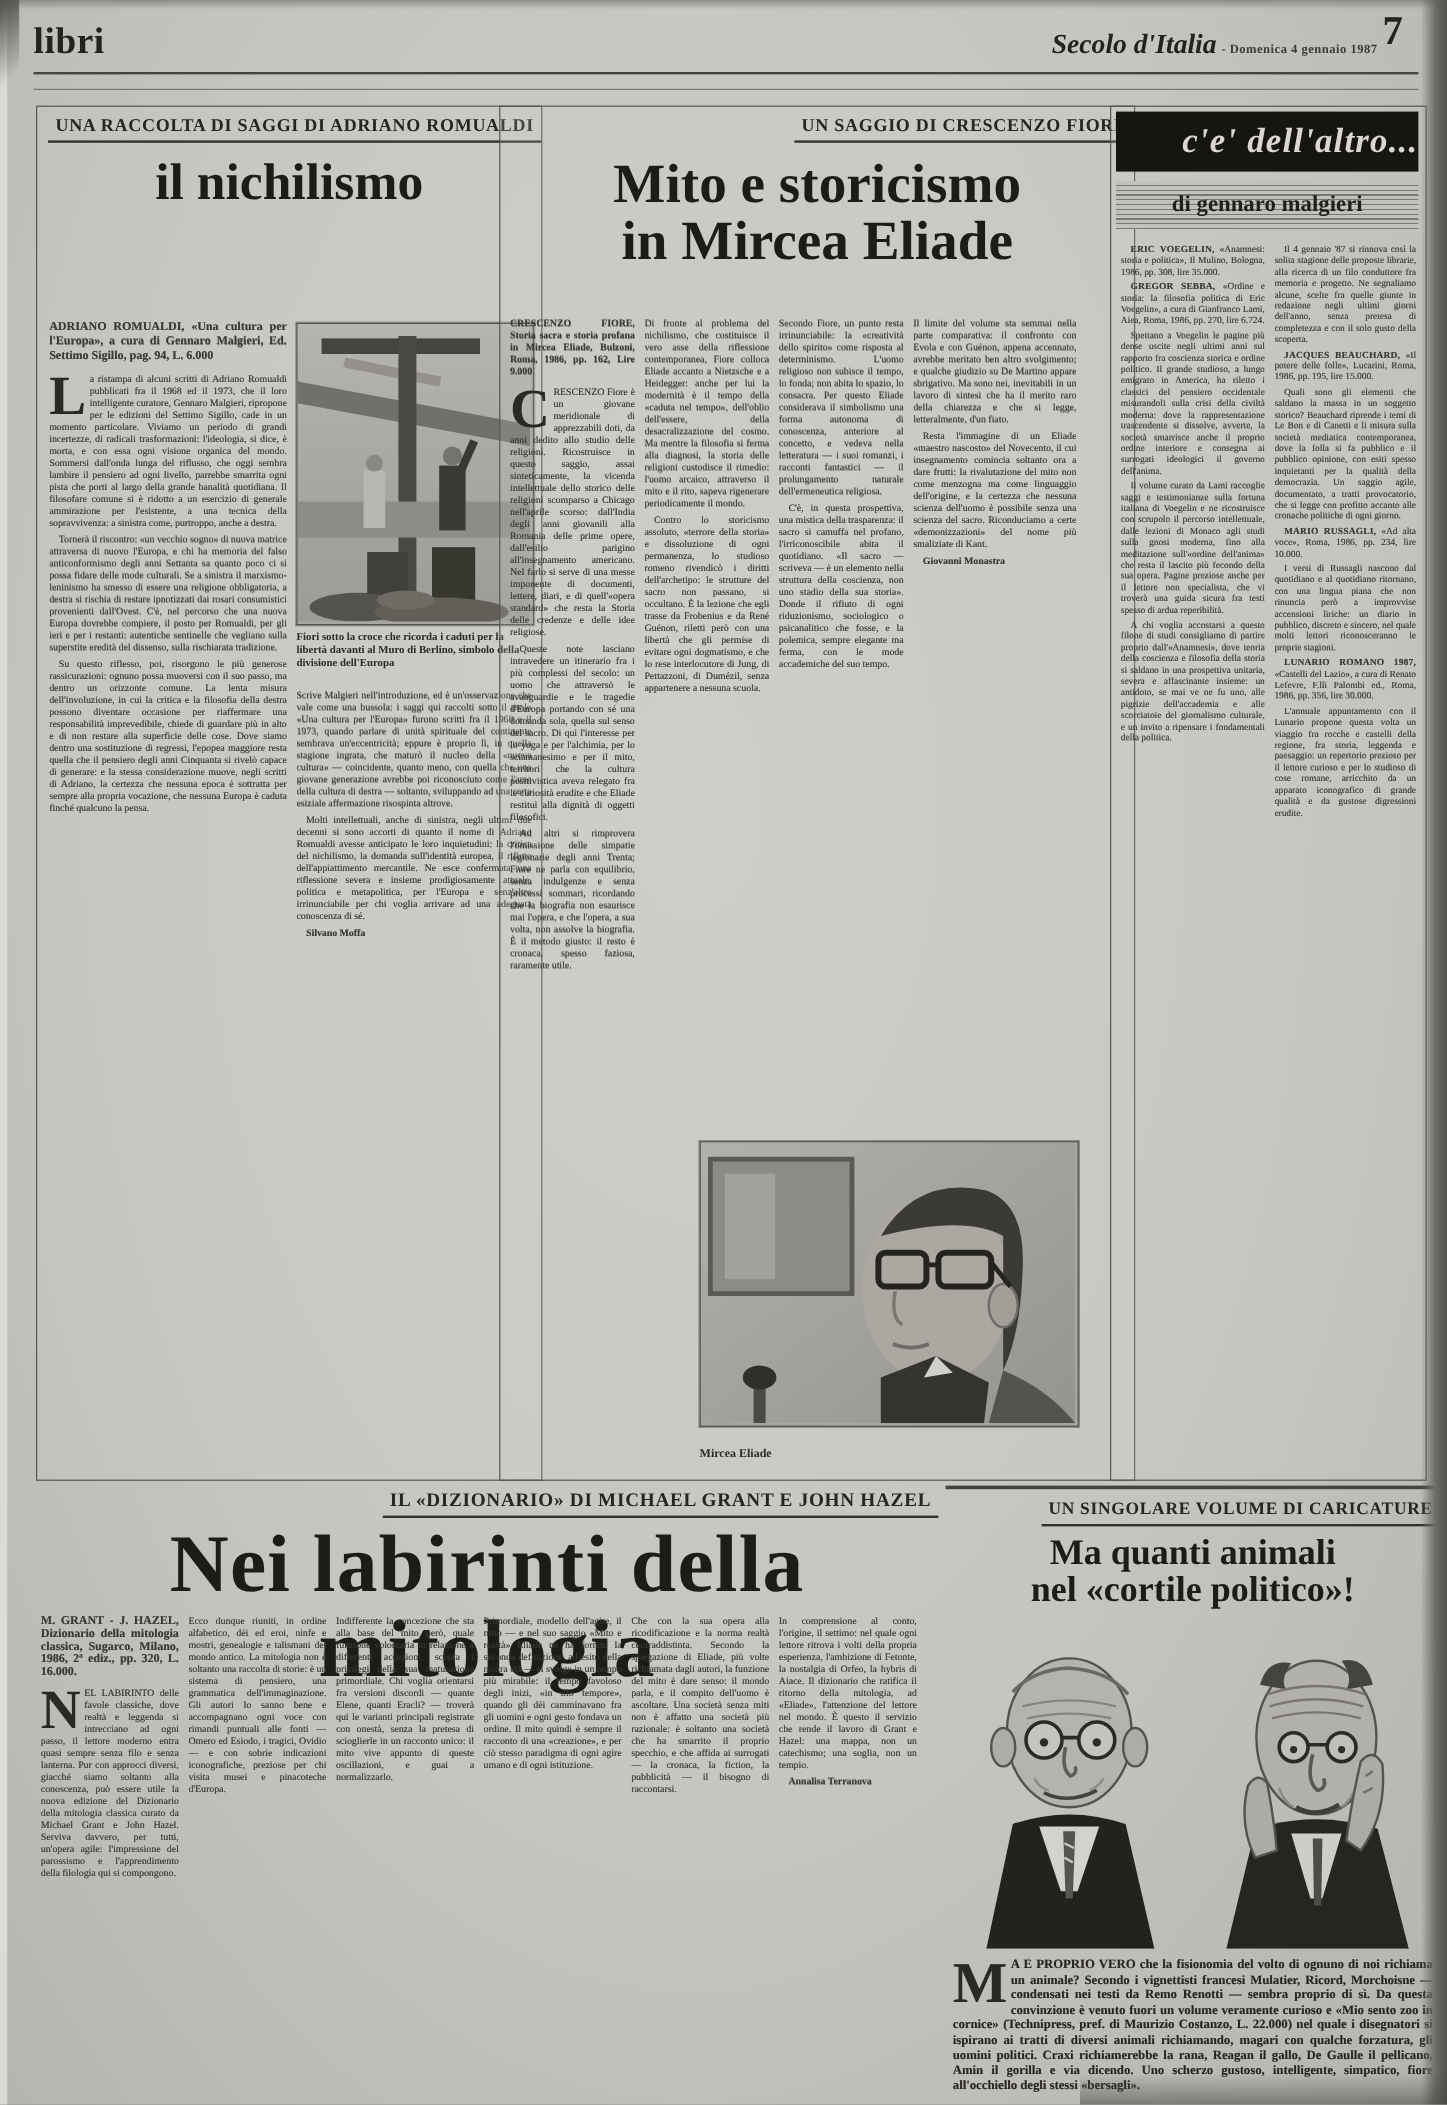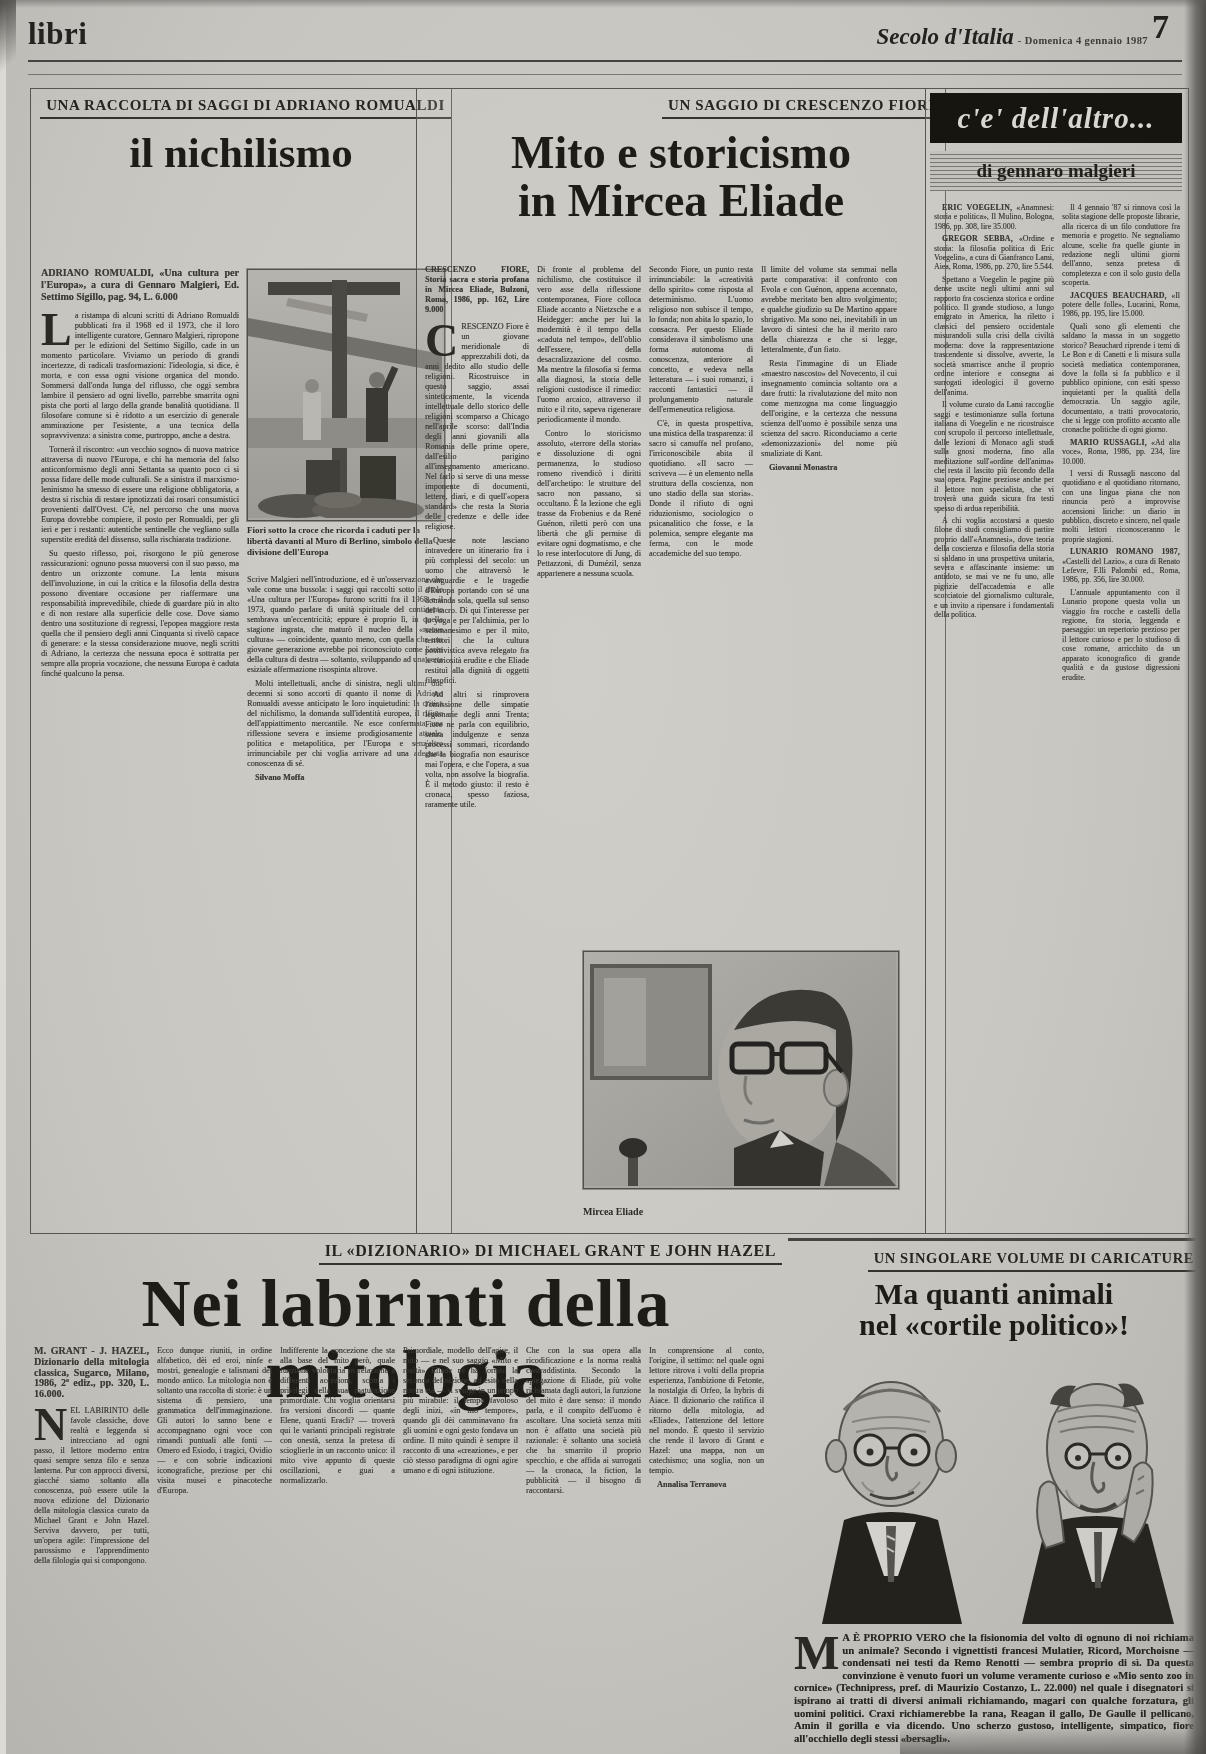--- a/index.html
+++ b/index.html
@@ -158,25 +158,25 @@
         <polygon points="196,178 210,192 186,196" fill="#d2d0ca"></polygon>
         <rect x="44" y="196" width="10" height="38" fill="#4a4944"></rect>
         <ellipse cx="49" cy="196" rx="14" ry="10" fill="#302f2b"></ellipse>
         <path d="M252,190 Q290,206 312,234 L240,234 Z" fill="#55534e"></path>
       </svg>
     </div>
     <div class="abs caption" style="left:166px;top:1102px;width:314px;font-size:10px;margin-top:16px;">Mircea Eliade</div>
   </div>
 
   <div class="abs box" style="left:925px;top:88px;width:262px;height:1144px;">
-    <div class="abs banner" style="left:4px;top:4px;width:252px;height:50px;">c'e' dell'altro...</div>
+    <div class="abs banner" style="left:4px;top:4px;width:252px;height:50px;text-align:right;">c'e' dell'altro...</div>
     <div class="abs band" style="left:4px;top:62px;width:252px;height:40px;">di gennaro malgieri</div>
     <div class="abs mini bodycol" style="left:8px;top:114px;width:120px;height:1022px;">
       <p><span class="lead">ERIC VOEGELIN,</span> <span>«Anamnesi: storia e politica», Il Mulino, Bologna, 1986, pp. 308, lire 35.000.</span></p>
-      <p><span class="lead">GREGOR SEBBA,</span> <span>«Ordine e storia: la filosofia politica di Eric Voegelin», a cura di Gianfranco Lami, Aiea, Roma, 1986, pp. 270, lire 5.544.</span></p>
+      <p><span class="lead">GREGOR SEBBA,</span> <span>«Ordine e storia: la filosofia politica di Eric Voegelin», a cura di Gianfranco Lami, Aiea, Roma, 1986, pp. 270, lire 6.724.</span></p>
       <p>Spettano a Voegelin le pagine più dense uscite negli ultimi anni sul rapporto fra coscienza storica e ordine politico. Il grande studioso, a lungo emigrato in America, ha riletto i classici del pensiero occidentale misurandoli sulla crisi della civiltà moderna: dove la rappresentazione trascendente si dissolve, avverte, la società smarrisce anche il proprio ordine interiore e consegna ai surrogati ideologici il governo dell'anima.</p>
       <p>Il volume curato da Lami raccoglie saggi e testimonianze sulla fortuna italiana di Voegelin e ne ricostruisce con scrupolo il percorso intellettuale, dalle lezioni di Monaco agli studi sulla gnosi moderna, fino alla meditazione sull'«ordine dell'anima» che resta il lascito più fecondo della sua opera. Pagine preziose anche per il lettore non specialista, che vi troverà una guida sicura fra testi spesso di ardua reperibilità.</p>
       <p>A chi voglia accostarsi a questo filone di studi consigliamo di partire proprio dall'«Anamnesi», dove teoria della coscienza e filosofia della storia si saldano in una prospettiva unitaria, severa e affascinante insieme: un antidoto, se mai ve ne fu uno, alle pigrizie dell'accademia e alle scorciatoie del giornalismo culturale, e un invito a ripensare i fondamentali della politica.</p>
     </div>
     <div class="abs mini bodycol" style="left:136px;top:114px;width:118px;height:1022px;">
       <p>Il 4 gennaio '87 si rinnova così la solita stagione delle proposte librarie, alla ricerca di un filo conduttore fra memoria e progetto. Ne segnaliamo alcune, scelte fra quelle giunte in redazione negli ultimi giorni dell'anno, senza pretesa di completezza e con il solo gusto della scoperta.</p>
       <p><span class="lead">JACQUES BEAUCHARD,</span> <span>«Il potere delle folle», Lucarini, Roma, 1986, pp. 195, lire 15.000.</span></p>
       <p>Quali sono gli elementi che saldano la massa in un soggetto storico? Beauchard riprende i temi di Le Bon e di Canetti e li misura sulla società mediatica contemporanea, dove la folla si fa pubblico e il pubblico opinione, con esiti spesso inquietanti per la qualità della democrazia. Un saggio agile, documentato, a tratti provocatorio, che si legge con profitto accanto alle cronache politiche di ogni giorno.</p>
       <p><span class="lead">MARIO RUSSAGLI,</span> <span>«Ad alta voce», Roma, 1986, pp. 234, lire 10.000.</span></p>
       <p>I versi di Russagli nascono dal quotidiano e al quotidiano ritornano, con una lingua piana che non rinuncia però a improvvise accensioni liriche: un diario in pubblico, discreto e sincero, nel quale molti lettori riconosceranno le proprie stagioni.</p>

